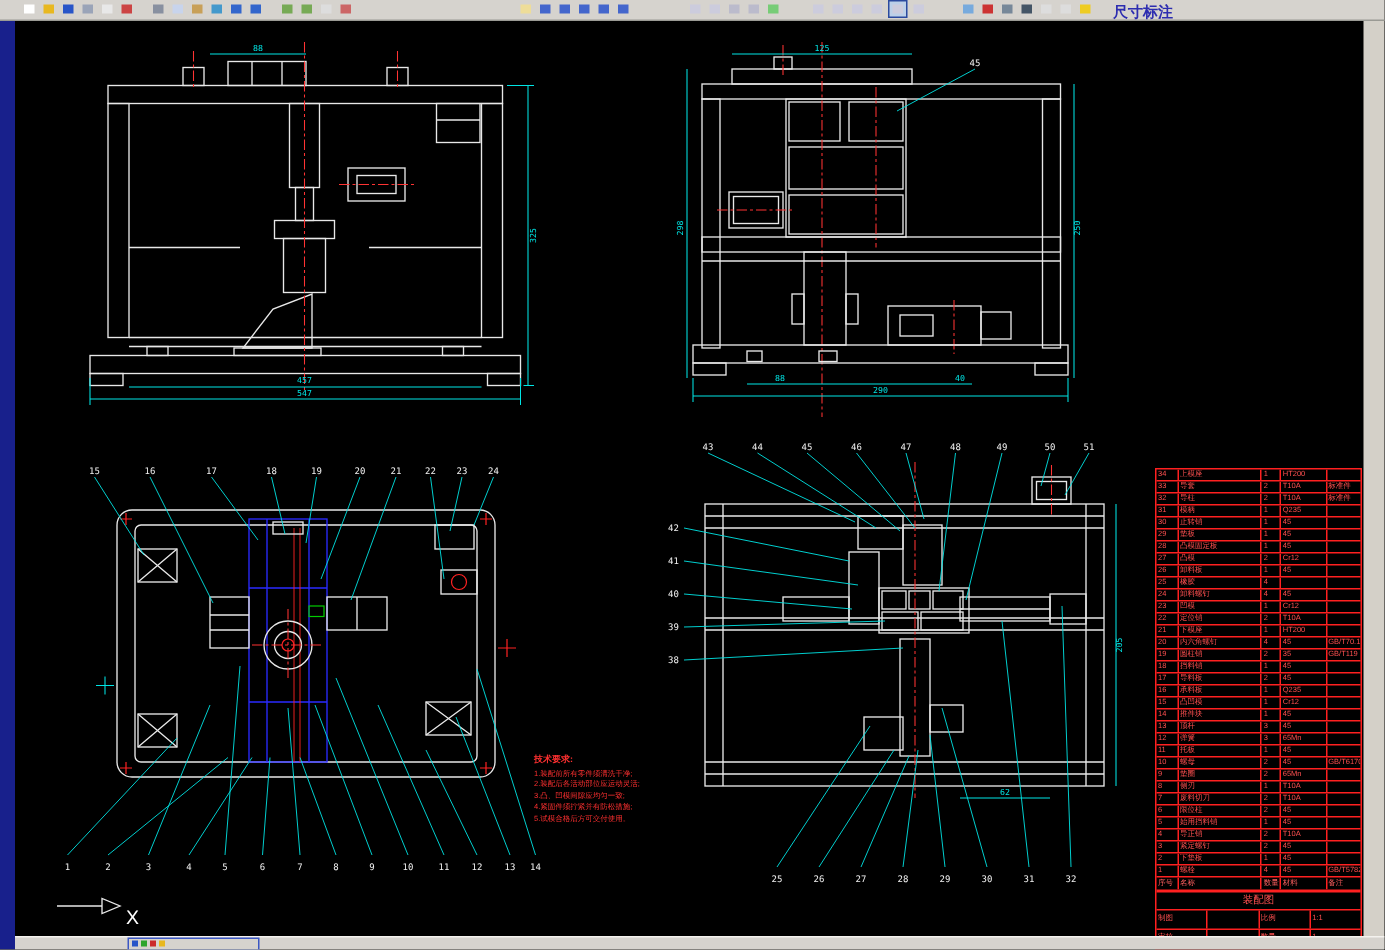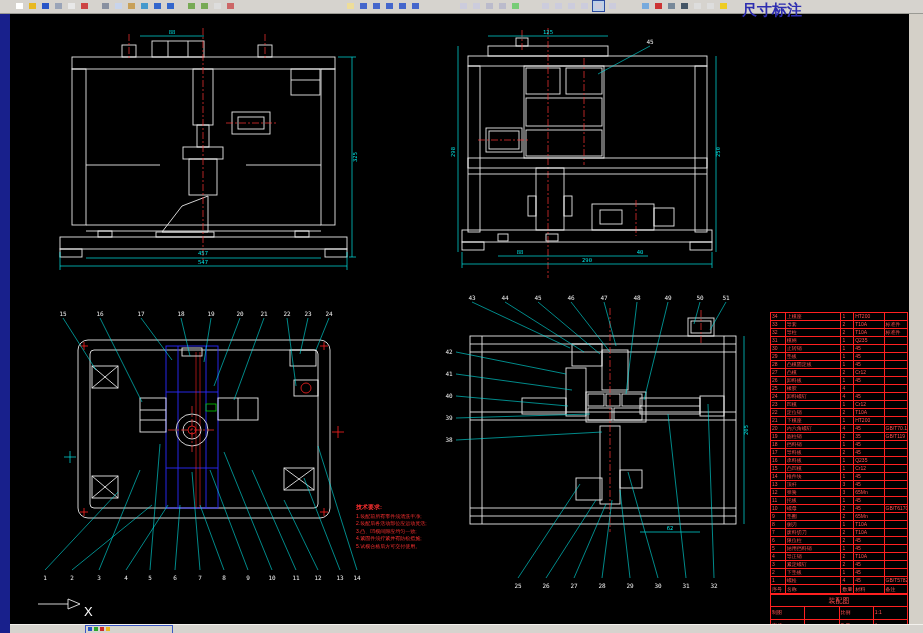--- a/index.html
+++ b/index.html
@@ -17,21 +17,21 @@
   .leader{stroke:#00e5e5;stroke-width:0.6;fill:none}
   text.callout{fill:#f0f0f0;font-size:6px;font-family:"DejaVu Sans Mono",monospace;text-anchor:middle}
   text.dim{fill:#00e5e5;font-size:5.5px;font-family:"DejaVu Sans Mono",monospace;text-anchor:middle}
   
   .toolbar{position:absolute;left:0;top:0;width:923px;height:13px;background:#d6d3ce;border-bottom:1px solid #9a9a94;z-index:5}
   .tb-area{position:absolute;left:0;top:0;width:740px;height:13px}
   .tb-group{position:absolute;top:1px;display:flex}
   .tb-icon{width:11px;height:10px;margin-right:2px;position:relative;background:#d6d3ce}
   .tb-icon i{position:absolute;left:2px;top:2px;right:2px;bottom:2px;display:block}
   .tb-icon.pressed{border:1px solid #2b4a9e;background:#bcd0e8;margin-top:-1px}
-  .tb-label{position:absolute;left:742px;top:1px;font-size:15px;font-weight:bold;color:#2d2db0;white-space:nowrap}
+  .tb-label{position:absolute;left:742px;top:1px;font-size:10px;font-weight:bold;color:#2d2db0;white-space:nowrap}
   .left-strip{position:absolute;left:0;top:0;width:10px;height:633px;background:#18208c;z-index:4}
   .ls-icon{position:absolute;left:2px;top:2px;width:6px;height:7px;background:#fff}
   .status{position:absolute;left:10px;bottom:0;width:913px;height:8px;background:#d6d3ce;border-top:1px solid #f4f2ee;z-index:5}
   .tray{position:absolute;left:75px;top:0;width:86px;height:7px;border:1px solid #3b57c4;background:#d6d3ce;line-height:0}
   .tray-ic{width:4px;height:4px;display:inline-block;margin:1px 0 0 2px}
   
   .notes{position:absolute;left:356px;top:504px;width:88px;z-index:3;color:#ff3030;font-size:5px;line-height:7.5px}
   .notes .nt{font-size:6px;margin-bottom:1px;font-weight:bold}
   .note-line{white-space:nowrap;overflow:hidden}
   

